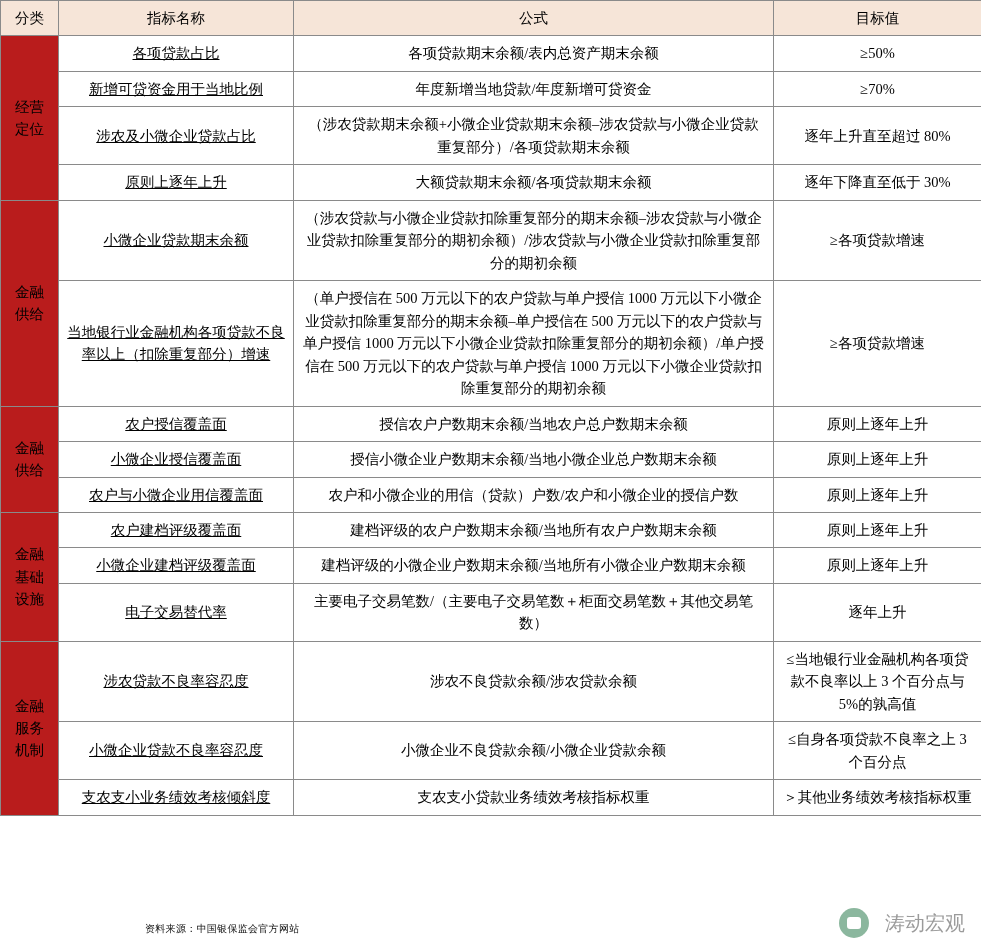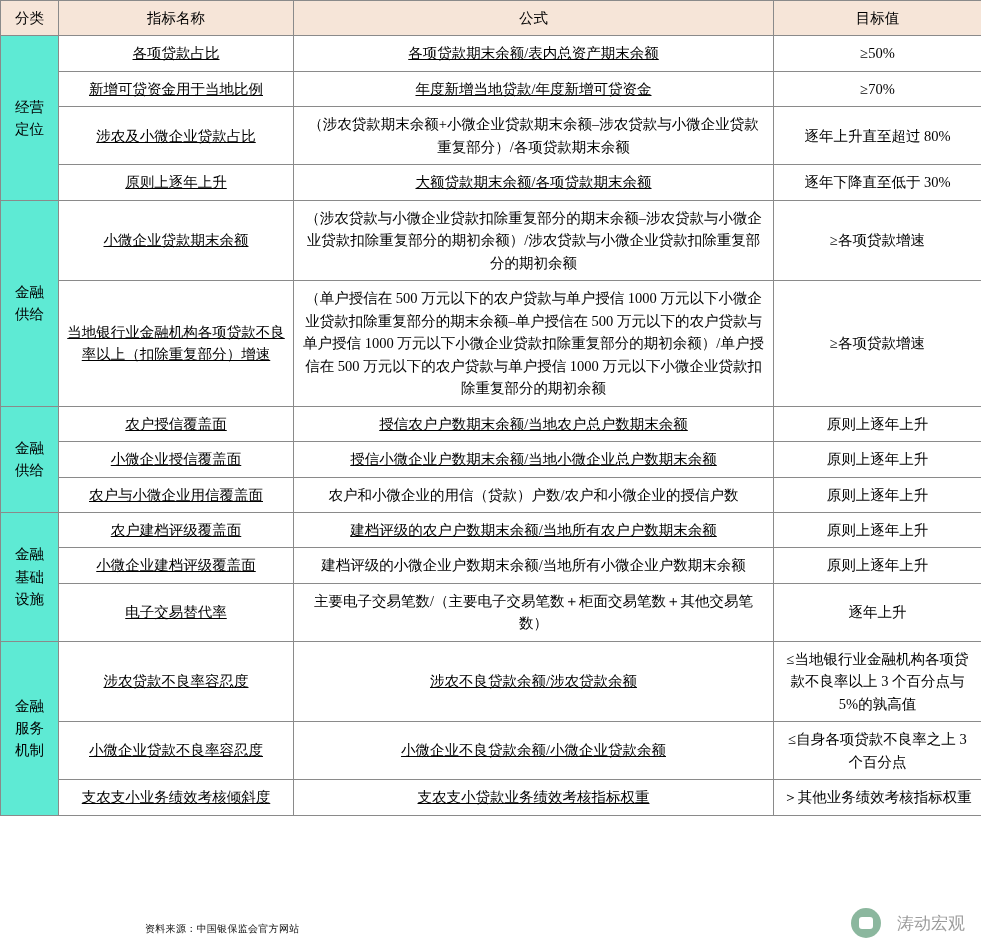--- a/index.html
+++ b/index.html
@@ -38,41 +38,41 @@
     font-weight: normal;
   }
   thead th {
     background: #f6e5d8;
     font-weight: bold;
     font-size: 15px;
     padding-top: 9px;
     padding-bottom: 9px;
   }
   td.cat {
-    background: #5eead4;
+    background: #b91c1c;
     font-weight: bold;
     font-size: 15px;
     width: 58px;
     line-height: 1.45;
     padding-left: 2px;
     padding-right: 2px;
     font-family: Liberation Serif, serif;
   }
   col.c-cat { width: 58px; }
   col.c-name { width: 235px; }
   col.c-formula { width: 480px; }
   col.c-target { width: 208px; }
 
   td.formula {
     text-align: justify;
     text-align-last: center;
     padding-left: 14px;
     padding-right: 14px;
   }
-  td.formula.center { text-align: left; text-align-last: center; text-decoration: underline; }
+  td.formula.center { text-align: left; text-align-last: center; }
   td.name { padding-left: 6px; padding-right: 6px; text-decoration: underline; }
   td.target { padding-left: 10px; padding-right: 10px; }
 
   .source {
     position: absolute;
     left: 145px;
     top: 922px;
     font-size: 10px;
     color: #111;
     letter-spacing: 0.3px;
@@ -97,21 +97,21 @@
     content: "";
     position: absolute;
     left: 8px;
     top: 9px;
     width: 14px;
     height: 12px;
     border-radius: 3px;
     background: #ffffff;
   }
   .wm .wm-text {
-    font-size: 17px;
+    font-size: 20px;
     color: #4a4a4a;
     font-family: "Liberation Sans", sans-serif;
     margin-left: 8px;
   }
 </style>
 </head>
 <body>
 
 <div class="sheet">
   <table class="metrics">

